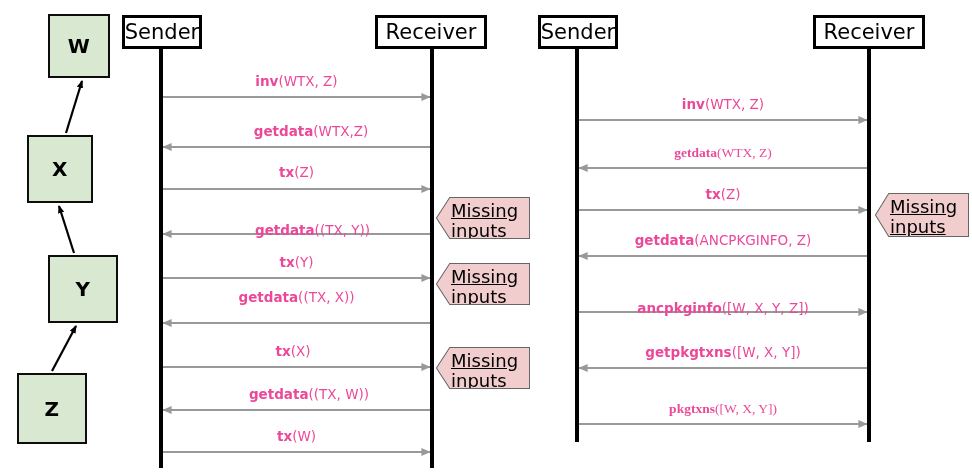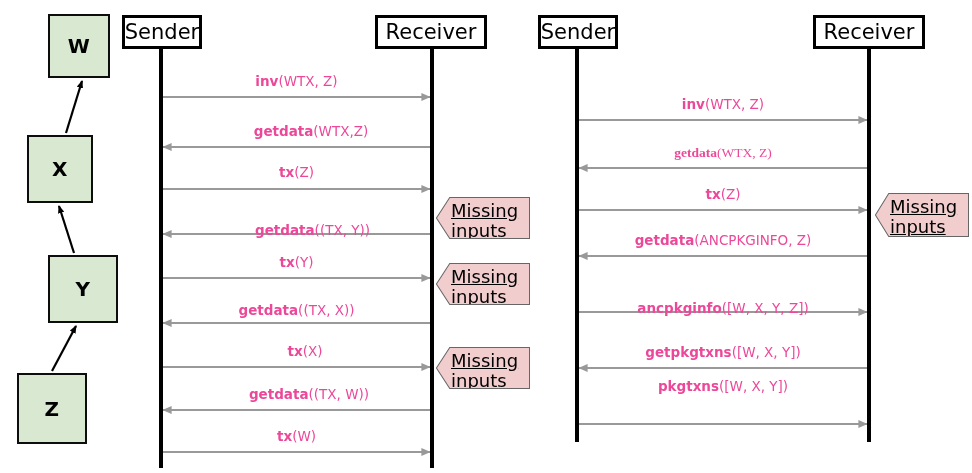--- a/index.html
+++ b/index.html
@@ -161,31 +161,31 @@
         <div class="lifeline" style="left: 430px; top: 49px; height: 419px; background: rgb(0, 0, 0);"></div>
         <div class="lifeline" style="left: 575px; top: 49px; height: 393px; background: rgb(0, 0, 0);"></div>
         <div class="lifeline" style="left: 867px; top: 49px; height: 393px; background: rgb(0, 0, 0);"></div>
       </div>
     <div id="labels">
         <div class="msg-label" style="left: 296.5px; top: 75px;"><b>inv</b><span class="args">(WTX, Z)</span></div>
         <div class="msg-label" style="left: 311px; top: 125px;"><b>getdata</b><span class="args">(WTX,Z)</span></div>
         <div class="msg-label" style="left: 296.5px; top: 166px;"><b>tx</b><span class="args">(Z)</span></div>
         <div class="msg-label" style="left: 296.5px; top: 224px; margin-left: 16px;"><b>getdata</b><span class="args">((TX, Y))</span></div>
         <div class="msg-label" style="left: 296.5px; top: 256px;"><b>tx</b><span class="args">(Y)</span></div>
-        <div class="msg-label" style="left: 296.5px; top: 304px;"><b>getdata</b><span class="args">((TX, X))</span></div>
-        <div class="msg-label" style="left: 305px; top: 345px;"><b>tx</b><span class="args">(X)</span></div>
+        <div class="msg-label" style="left: 296.5px; top: 291px;"><b>getdata</b><span class="args">((TX, X))</span></div>
+        <div class="msg-label" style="left: 293px; top: 345px;"><b>tx</b><span class="args">(X)</span></div>
         <div class="msg-label" style="left: 309px; top: 388px;"><b>getdata</b><span class="args">((TX, W))</span></div>
         <div class="msg-label" style="left: 296.5px; top: 430px;"><b>tx</b><span class="args">(W)</span></div>
         <div class="msg-label" style="left: 723px; top: 98px;"><b>inv</b><span class="args">(WTX, Z)</span></div>
         <div class="msg-label" style="left: 723px; top: 146px; font-family: Liberation Serif, serif;"><b>getdata</b><span class="args">(WTX, Z)</span></div>
         <div class="msg-label" style="left: 723px; top: 188px;"><b>tx</b><span class="args">(Z)</span></div>
         <div class="msg-label" style="left: 723px; top: 234px;"><b>getdata</b><span class="args">(ANCPKGINFO, Z)</span></div>
         <div class="msg-label" style="left: 723px; top: 302px;"><b>ancpkginfo</b><span class="args">([W, X, Y, Z])</span></div>
         <div class="msg-label" style="left: 723px; top: 346px;"><b>getpkgtxns</b><span class="args">([W, X, Y])</span></div>
-        <div class="msg-label" style="left: 723px; top: 380px;"><b>pkgtxns</b><span class="args">([W, X, Y])</span></div>
+        <div class="msg-label" style="left: 723px; top: 402px; font-family: Liberation Serif, serif;"><b>pkgtxns</b><span class="args">([W, X, Y])</span></div>
       </div>
     <div id="callouts">
         <div class="callout" style="left: 437px; top: 198px; width: 92px; height: 40px; background: rgb(241, 205, 205);">
           <span class="callout-text">Missing</span>
           <span class="callout-text">inputs</span>
         </div>
         <div class="callout" style="left: 437px; top: 264px; width: 92px; height: 40px; background: rgb(241, 205, 205);">
           <span class="callout-text">Missing</span>
           <span class="callout-text">inputs</span>
         </div>

